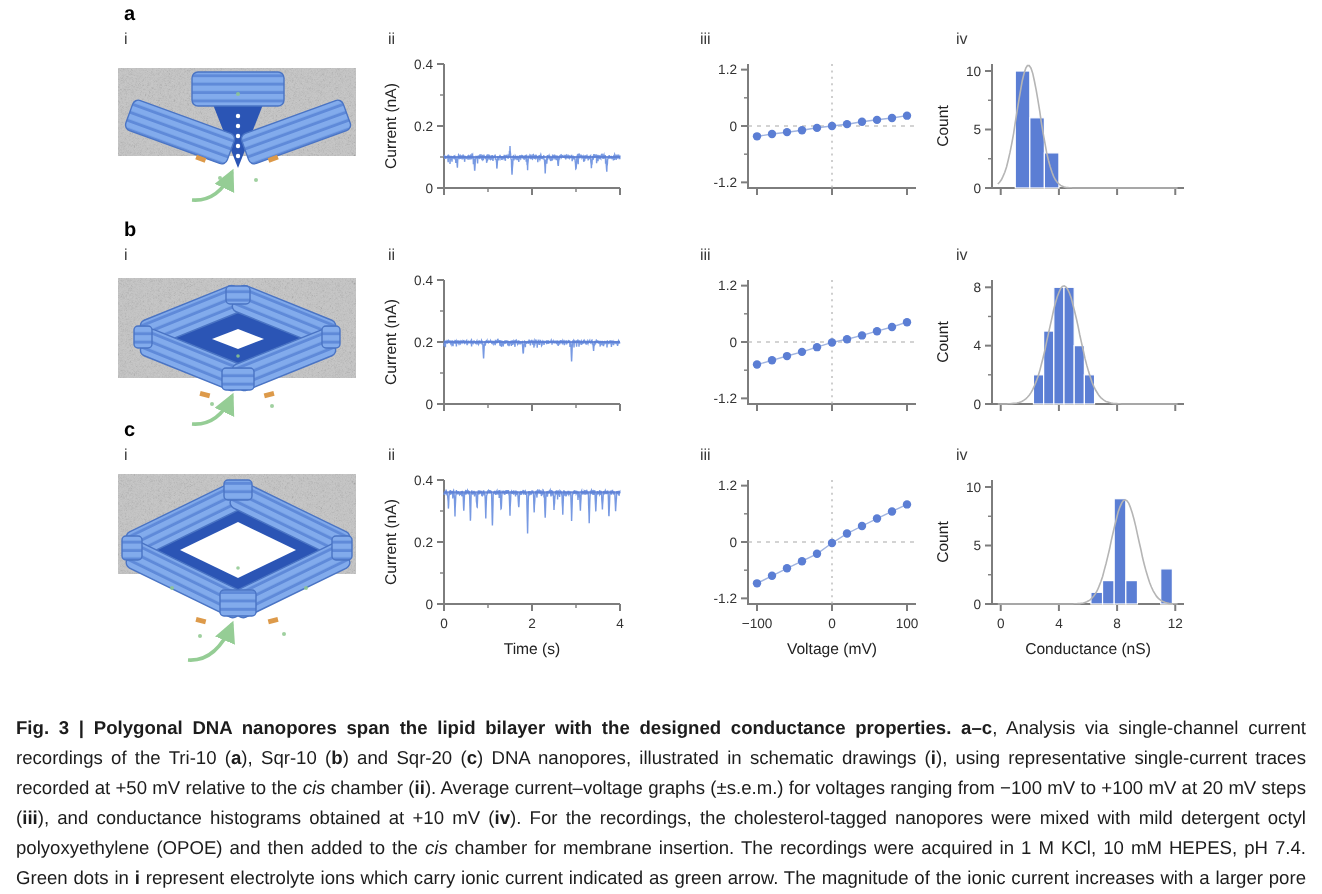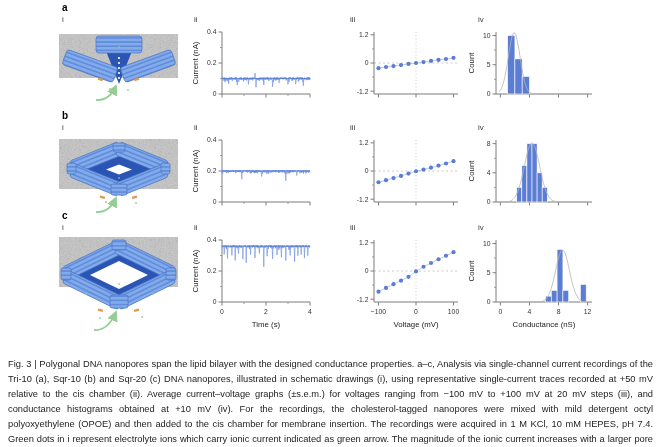--- a/index.html
+++ b/index.html
@@ -12,22 +12,22 @@
   .cell{position:relative;}
   .cell-i{padding-left:62px;}
   .letter{display:block;height:13px;font-size:10px;font-weight:700;color:#000;line-height:12px;}
   .roman{display:block;height:11px;font-size:8px;color:#3a3a3a;line-height:10px;}
   .plotcell{padding-top:13px;}
   .cell-iii{padding-left:26px;}
   .cell-iv{padding-left:4px;}
   .schem{margin-left:-6px;display:block;}
   svg{display:block;}
   #caption{margin-top:5px;padding:0 8px;font-size:9.3px;line-height:15px;color:#1c1c1c;text-align:justify;}
-  #caption .cap-bold{font-weight:400;}
-  #caption .cap-it{}
+  #caption .cap-bold{font-weight:700;}
+  #caption .cap-it{font-style:italic;}
 </style>
 </head>
 <body>
 
 <svg width="0" height="0" style="position:absolute" aria-hidden="true">
   <defs>
     <pattern id="stripes" patternUnits="userSpaceOnUse" width="200" height="4.2">
       <rect width="200" height="4.2" fill="#82abec"></rect>
       <rect y="2.7" width="200" height="1.5" fill="#5f8ad9"></rect>
     </pattern>

